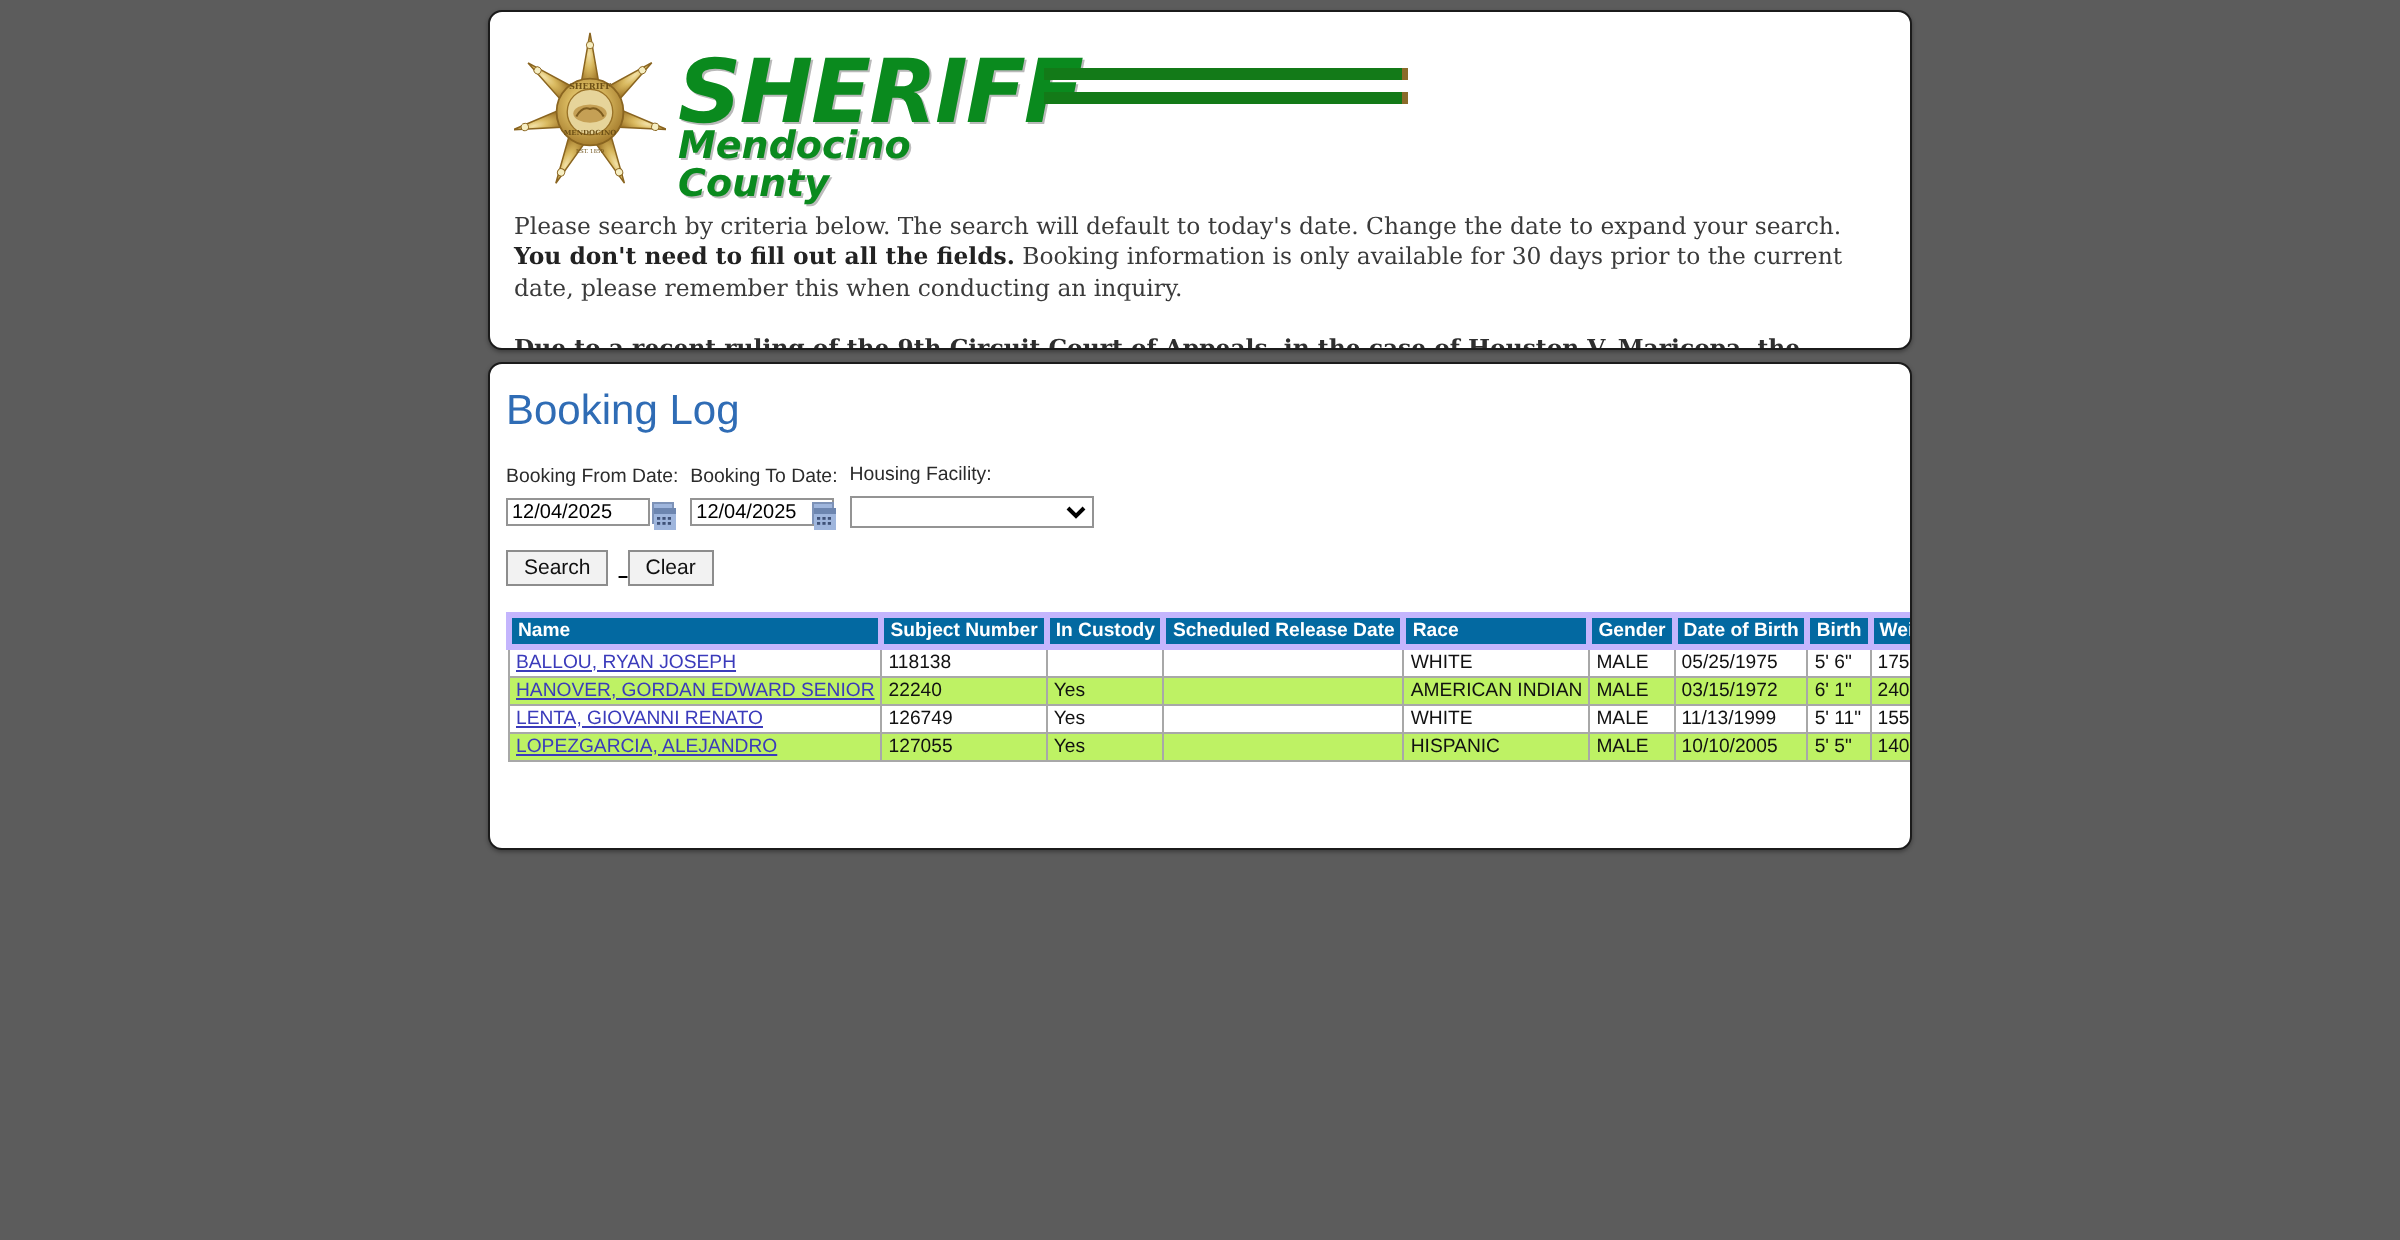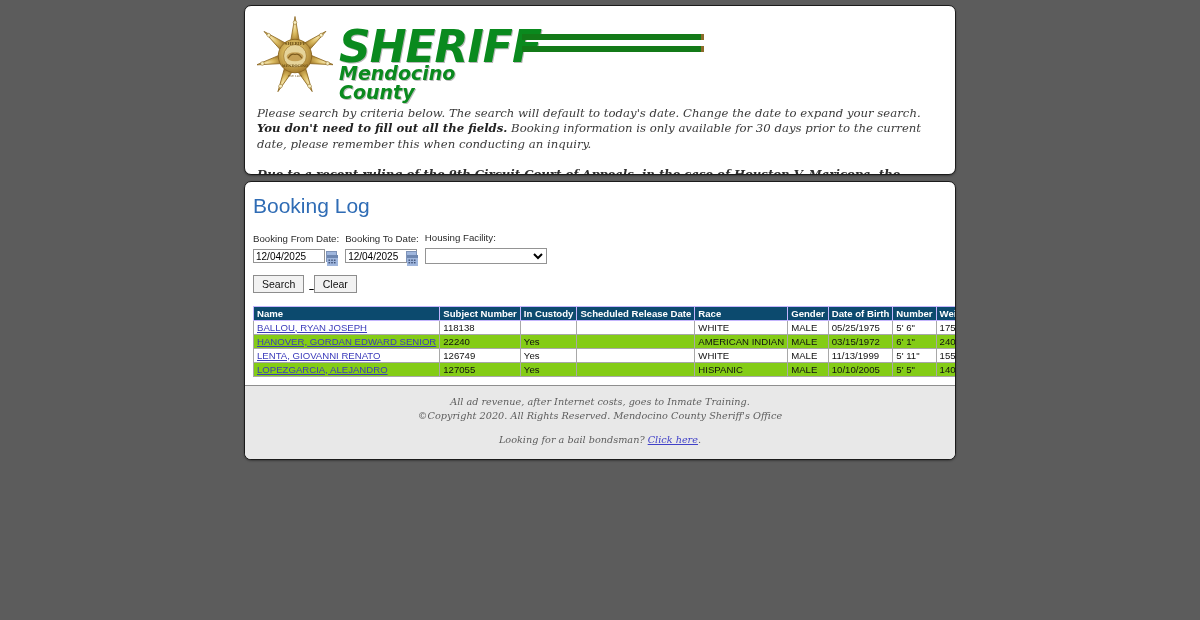--- a/index.html
+++ b/index.html
@@ -93,21 +93,21 @@
     color: #6e6e6e;
     margin: 0;
   }
   .intro {
     padding: 0 14px 0 12px;
     font-family: "DejaVu Serif", serif;
     font-size: 11.7px;
     color: #3a3a3a;
     line-height: 1.32;
   }
-  .intro p { margin: 0; font-style: italic; }
+  .intro p { margin: 0; }
   .intro p.notice { margin-top: 15px; font-weight: bold; color: #2e2e2e; }
   .intro b { font-weight: bold; color: #222; }
 
   
   .main-panel {
     margin-top: 6px;
     min-height: 244px;
     padding: 0;
     overflow: hidden;
   }
@@ -176,35 +176,35 @@
 
   
   table.results {
     margin-top: 13px;
     border-collapse: collapse;
     font-family: "Liberation Sans", sans-serif;
     font-size: 9.6px;
     color: #111;
   }
   table.results th {
-    background: #0c4a6e;
+    background: #0369a1;
     color: #ffffff;
     font-weight: bold;
     text-align: left;
     padding: 1px 3px;
-    border: 1px solid #c4b5fd;
+    border: 3px solid #c4b5fd;
     white-space: nowrap;
   }
   table.results td {
     border: 1px solid #a8a8a8;
     padding: 1px 3px;
     background: #ffffff;
     white-space: nowrap;
   }
-  table.results tr.alt td { background: #84cc16; }
+  table.results tr.alt td { background: #bef264; }
   table.results td.name a {
     color: #3b3bbb;
     text-decoration: underline;
   }
   td.c-name    { width: 148px; }
   td.c-subject { width: 62px; }
   td.c-custody { width: 44px; }
   td.c-release { width: 92px; }
   td.c-race    { width: 74px; }
   td.c-gender  { width: 34px; }
@@ -367,21 +367,21 @@
       <table class="results">
         <thead>
           <tr>
             <th>Name</th>
             <th>Subject Number</th>
             <th>In Custody</th>
             <th>Scheduled Release Date</th>
             <th>Race</th>
             <th>Gender</th>
             <th>Date of Birth</th>
-            <th>Number</th>
+            <th>Birth</th>
             <th>Weight</th>
 
           </tr>
         </thead>
         <tbody>
           <tr>
             <td class="name c-name"><a href="#">BALLOU, RYAN JOSEPH</a></td>
             <td class="c-subject">118138</td>
             <td class="c-custody"></td>
             <td class="c-release"></td>
@@ -426,20 +426,15 @@
             <td class="c-dob">10/10/2005</td>
             <td class="c-height">5' 5"</td>
             <td class="c-weight">140.0 lbs</td>
 
           </tr>
         </tbody>
       </table>
 
     </div>
 
-    <div class="footer">
-      <div>All ad revenue, after Internet costs, goes to Inmate Training.</div>
-      <div>©Copyright 2020. All Rights Reserved. Mendocino County Sheriff's Office</div>
-      <div class="bail"><span>Looking for a bail bondsman? </span><a href="#">Click here</a><span>.</span></div>
-    </div>
   </div>
 
 </div>
 
 </body></html>

